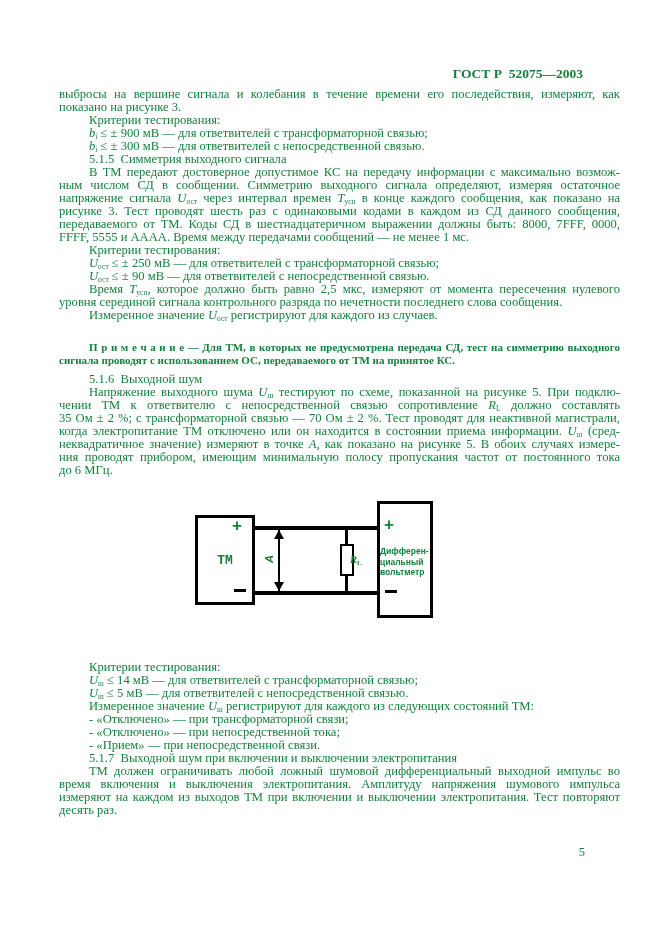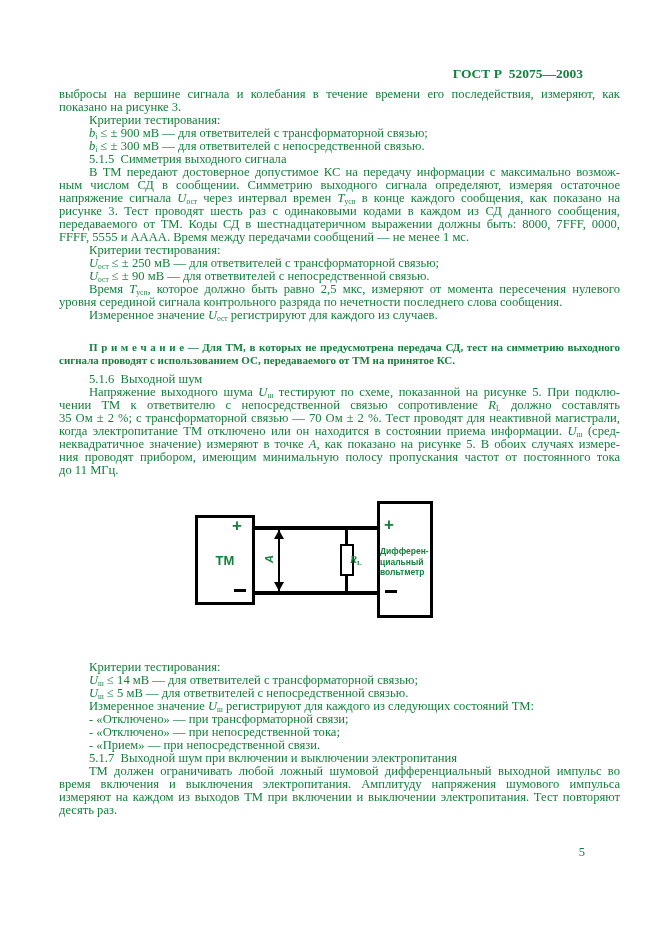--- a/index.html
+++ b/index.html
@@ -21,21 +21,21 @@
   .tl.in{text-indent:30px;}
   .iv{font-style:italic;}
   .sb{font-size:7.5px;vertical-align:-2px;}
 
   
   .figure{position:absolute;left:0;top:0;width:661px;height:936px;}
   .tm-box{position:absolute;left:195px;top:515px;width:60px;height:90px;
           border:3px solid #000;box-sizing:border-box;}
   .tm-label{position:absolute;left:0;top:0;width:54px;height:84px;
             display:flex;align-items:center;justify-content:center;
-            font-family:Liberation Sans, sans-serif;font-weight:bold;font-size:13px;}
+            font-family:Liberation Mono, monospace;font-weight:bold;font-size:13px;}
   .tm-plus{position:absolute;left:34px;top:-1px;font-family:"Liberation Sans",sans-serif;
            font-weight:bold;font-size:17px;line-height:17px;}
   .tm-minus{position:absolute;left:36px;top:71px;width:12px;height:3px;background:#000;}
 
   .volt-box{position:absolute;left:377px;top:501px;width:56px;height:117px;
             border:3px solid #000;box-sizing:border-box;background:#fff;}
   .volt-plus{position:absolute;left:4px;top:12px;font-family:"Liberation Sans",sans-serif;
              font-weight:bold;font-size:17px;line-height:17px;}
   .volt-minus{position:absolute;left:5px;top:86px;width:12px;height:3px;background:#000;}
   .volt-label{position:absolute;left:0px;top:42px;width:32px;text-align:right;
@@ -101,21 +101,21 @@
       <div class="tl">сигнала проводят с использованием ОС, передаваемого от ТМ на принятое КС.</div>
     </div>
   <div id="b2" class="block">
       <div class="tl in">5.1.6&nbsp; Выходной шум</div>
       <div class="tl j in">Напряжение выходного шума <span class="iv">U</span><span class="sb">ш</span> тестируют по схеме, показанной на рисунке 5. При подклю-</div>
       <div class="tl j">чении ТМ к ответвителю с непосредственной связью сопротивление <span class="iv">R</span><span class="sb">L</span> должно составлять</div>
       <div class="tl j">35 Ом ± 2 %; с трансформаторной связью — 70 Ом ± 2 %. Тест проводят для неактивной магистрали,</div>
       <div class="tl j">когда электропитание ТМ отключено или он находится в состоянии приема информации. <span class="iv">U</span><span class="sb">ш</span> (сред-</div>
       <div class="tl j">неквадратичное значение) измеряют в точке <span class="iv">A</span>, как показано на рисунке 5. В обоих случаях измере-</div>
       <div class="tl j">ния проводят прибором, имеющим минимальную полосу пропускания частот от постоянного тока</div>
-      <div class="tl">до 11 МГц.</div>
+      <div class="tl">до 6 МГц.</div>
     </div>
 
   <div class="figure">
     <div class="wire wire-top"></div>
     <div class="wire wire-bot"></div>
 
     <div class="tm-box">
       <div class="tm-label">ТМ</div>
       <div class="tm-plus">+</div>
       <div class="tm-minus"></div>

